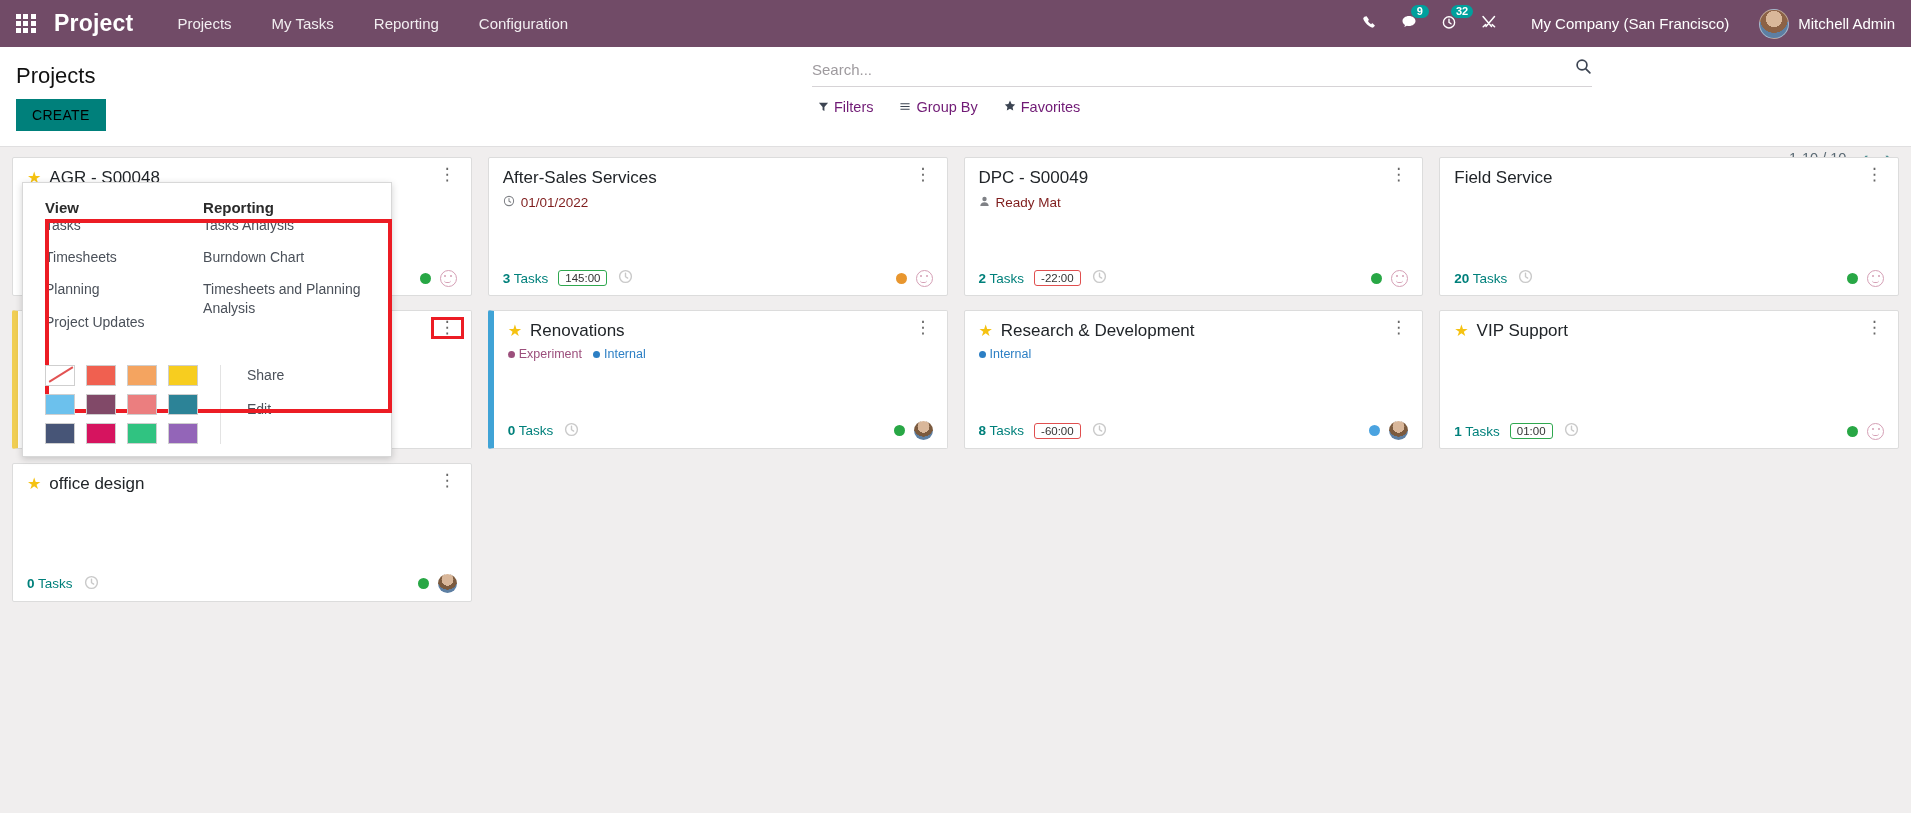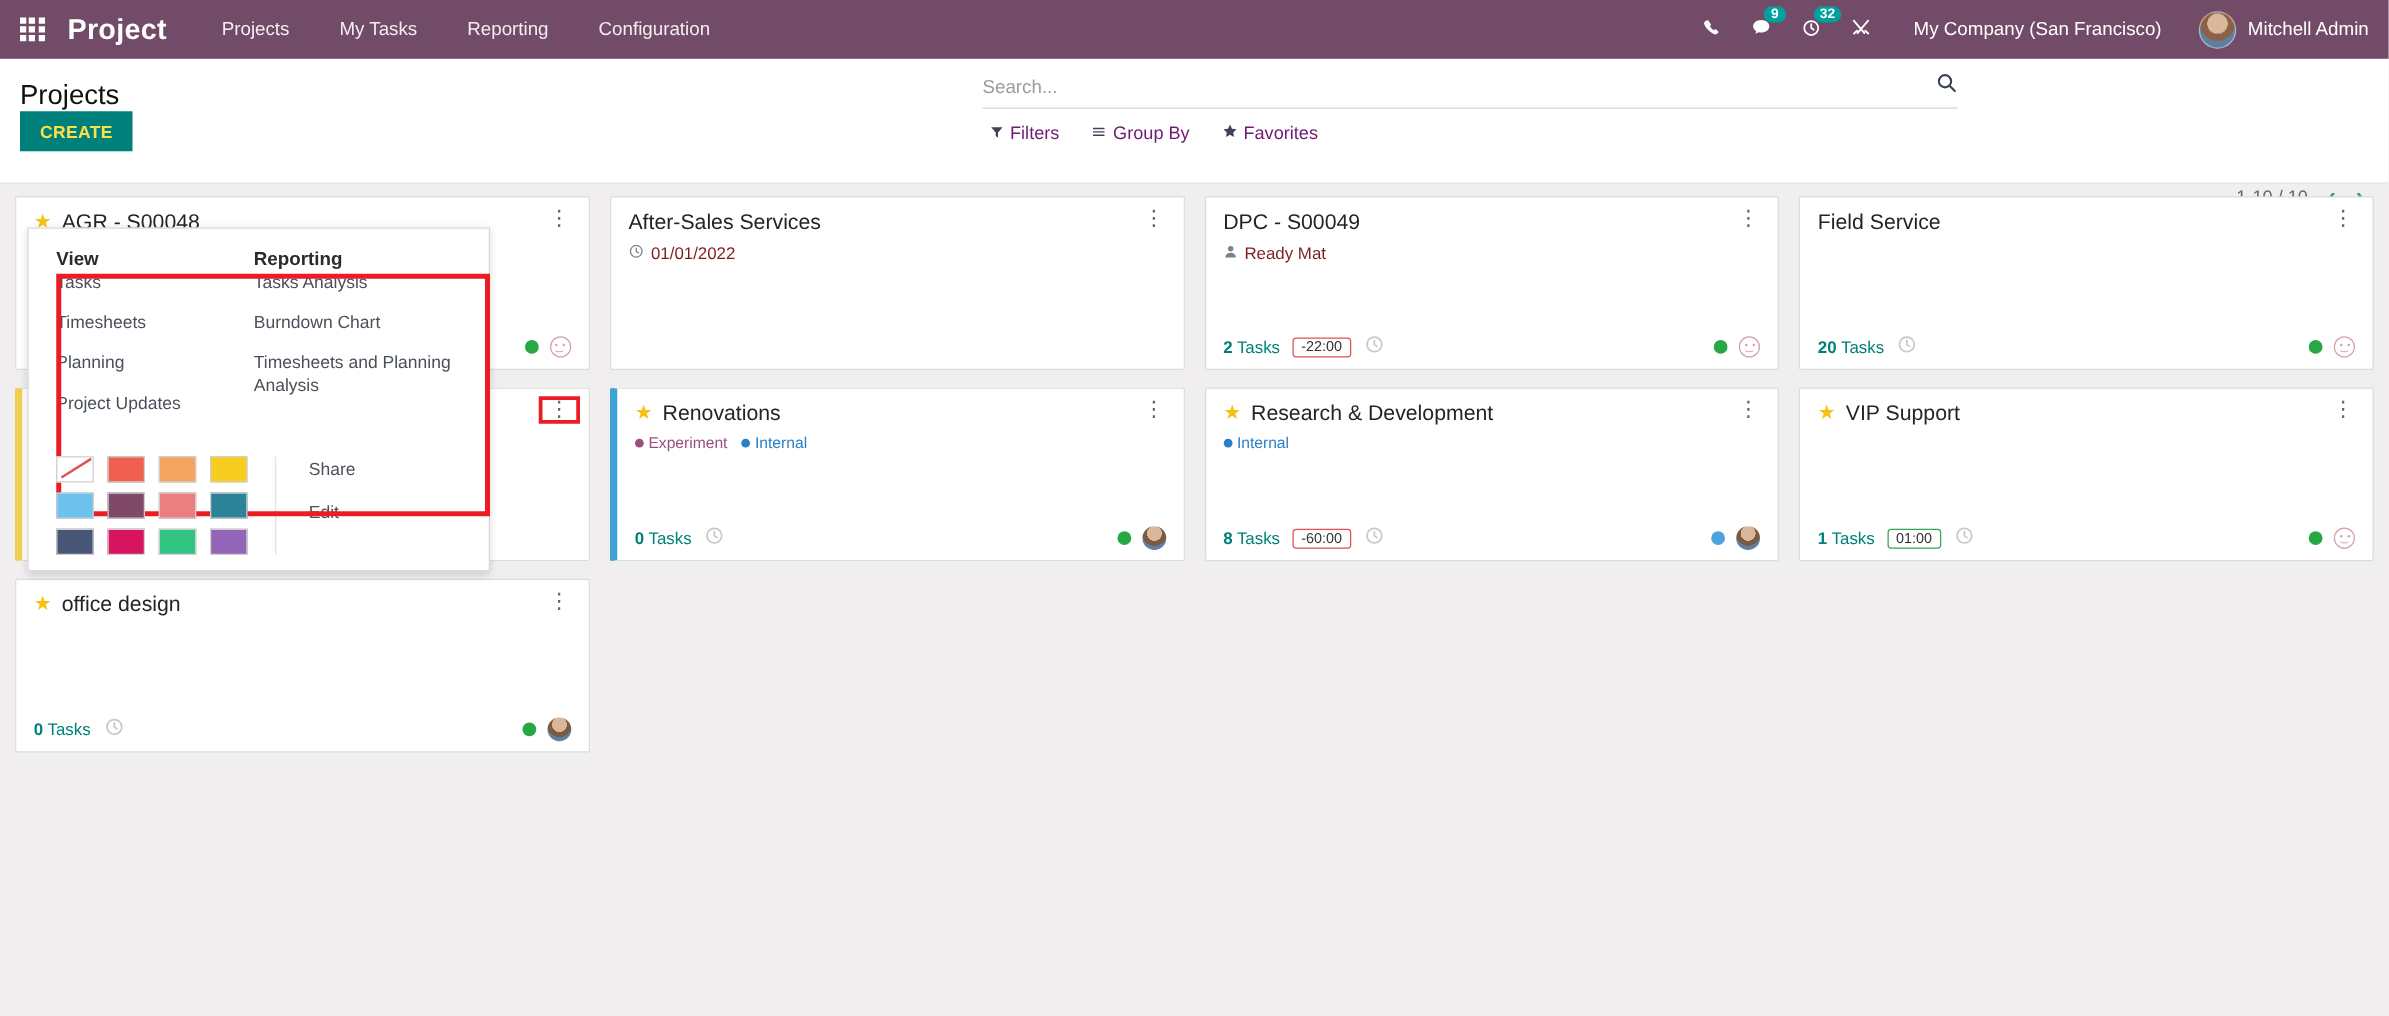--- a/index.html
+++ b/index.html
@@ -35,25 +35,25 @@
   }
   .username { font-size: 15px; cursor: pointer; white-space: nowrap; }
 
   
   .control {
     background: #fff; border-bottom: 1px solid #e0dfe0;
     height: 100px; position: relative; padding: 0 16px;
   }
   .breadcrumb { font-size: 22px; color: #111; padding-top: 16px; }
   .create-btn {
-    background: #00807B; color: #fde047; border: none;
-    font-size: 14px; font-weight: 700; letter-spacing: .3px;
+    margin-top: 10px; background: #00807B; color: #000000; border: none;
+    font-size: 14px; font-weight: 400; letter-spacing: .3px;
     padding: 8px 16px; cursor: pointer; text-transform: uppercase;
   }
-  .searchwrap { position: absolute; left: 786px; top: 11px; width: 780px; }
+  .searchwrap { position: absolute; left: 812px; top: 11px; width: 780px; }
   .searchbox {
     display: flex; align-items: center;
     border-bottom: 1px solid #d6d3d6; padding-bottom: 6px;
   }
   .searchinput {
     border: none; outline: none; flex: 1; font-size: 15px; color: #444;
     font-family: "Liberation Sans", sans-serif; background: transparent;
   }
   .searchinput::placeholder { color: #9e9a9e; }
   .search-icon { color: #4c4c5c; font-size: 17px; cursor: pointer; }
@@ -280,20 +280,34 @@
       <div class="card-title">
         <span>After-Sales Services</span>
       </div>
       <div class="card-sub">
         <span><svg width="12" height="12" viewBox="0 0 14 14" fill="none" stroke="#7f8186" stroke-width="1.2">
             <circle cx="7" cy="7" r="5.4"></circle>
             <path d="M7 4v3.2l2 1.3" stroke-linecap="round"></path>
           </svg></span>
         <span>01/01/2022</span>
       </div>
+      <div class="card-foot">
+        <span class="tasks-link"><b>3</b> <span>Tasks</span></span>
+        <span class="hours">145:00</span>
+        <span class="clock"><svg width="15" height="15" viewBox="0 0 14 14" fill="none" stroke="#c9c9c9" stroke-width="1.3">
+            <circle cx="7" cy="7" r="5.5"></circle>
+            <path d="M7 4v3.2l2 1.3" stroke-linecap="round"></path>
+          </svg></span>
+        <span class="foot-right">
+          <i class="statdot" style="background:#e8962e"></i>
+          <span class="smiley">
+            <i></i>
+          </span>
+        </span>
+      </div>
       <div class="kebab">⋮</div>
     </div>
     <div class="card">
       <div class="card-title">
         <span>DPC - S00049</span>
       </div>
       <div class="card-sub">
         <span><svg width="11" height="11" viewBox="0 0 12 12" fill="#7f8186">
             <circle cx="6" cy="3.2" r="2.4"></circle>
             <path d="M1.4 11c0-2.5 2-4.2 4.6-4.2S10.6 8.5 10.6 11z"></path>

